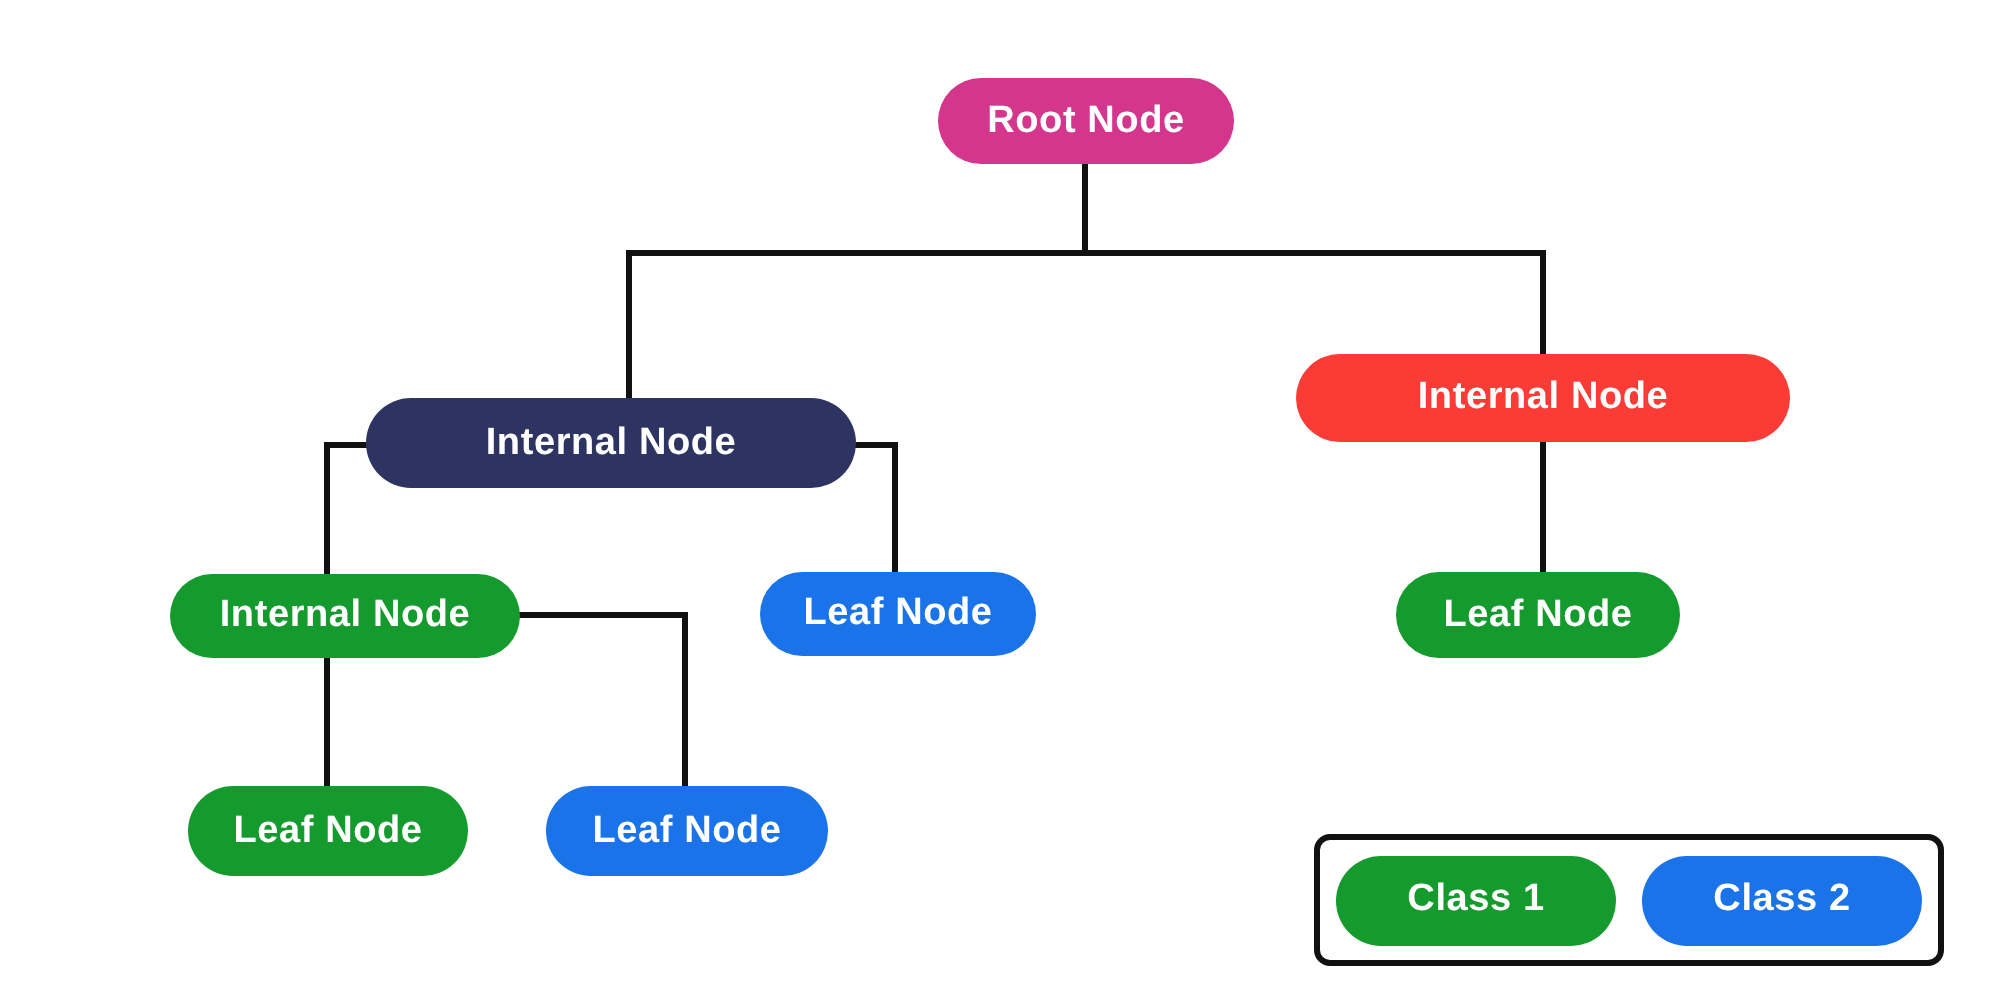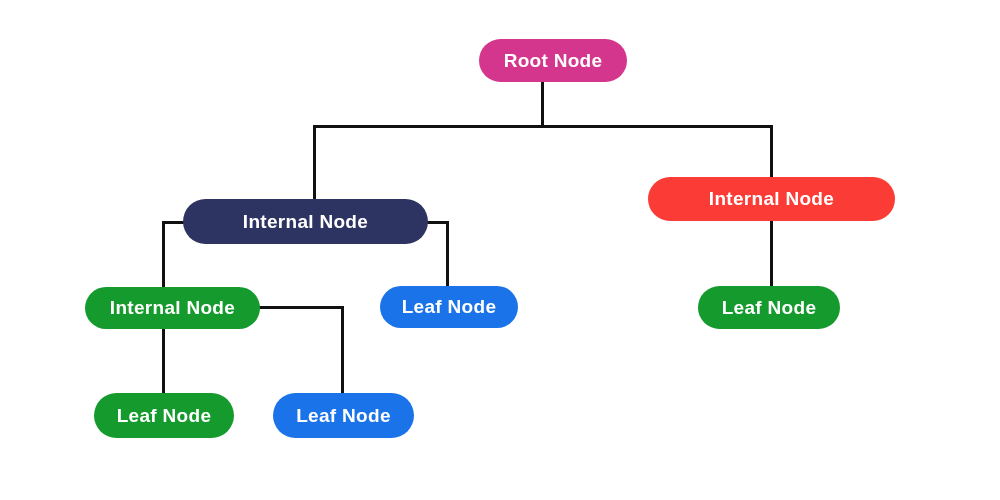--- a/index.html
+++ b/index.html
@@ -25,21 +25,21 @@
     display: flex;
     align-items: center;
     justify-content: center;
     color: #ffffff;
     font-size: 19px;
     font-weight: 700;
     letter-spacing: 0.3px;
     border-radius: 23px;
     white-space: nowrap;
   }
-  #node-root               { left: 479px; top:  39px; width: 148px; height: 43px; }
+  #node-root               { left: 469px; top:  39px; width: 148px; height: 43px; }
   #node-internal-left      { left: 183px; top: 199px; width: 245px; height: 45px; }
   #node-internal-right     { left: 648px; top: 177px; width: 247px; height: 44px; }
   #node-internal-left-child{ left:  85px; top: 287px; width: 175px; height: 42px; }
   #node-leaf-middle        { left: 380px; top: 286px; width: 138px; height: 42px; }
   #node-leaf-right         { left: 698px; top: 286px; width: 142px; height: 43px; }
   #node-leaf-bottom-left   { left:  94px; top: 393px; width: 140px; height: 45px; }
   #node-leaf-bottom-middle { left: 273px; top: 393px; width: 141px; height: 45px; }
 
   #line-root-stem     { left: 541px; top:  81px; width:   3px; height: 46px; }
   #line-top-bar       { left: 313px; top: 125px; width: 460px; height:  3px; }
@@ -103,14 +103,18 @@
 
   <div class="node" id="node-root" style="background-color: rgb(211, 54, 140); color: rgb(255, 255, 255);">Root Node</div>
   <div class="node" id="node-internal-left" style="background-color: rgb(46, 52, 98); color: rgb(255, 255, 255);">Internal Node</div>
   <div class="node" id="node-internal-right" style="background-color: rgb(251, 59, 53); color: rgb(255, 255, 255);">Internal Node</div>
   <div class="node" id="node-internal-left-child" style="background-color: rgb(21, 155, 45); color: rgb(255, 255, 255);">Internal Node</div>
   <div class="node" id="node-leaf-middle" style="background-color: rgb(26, 115, 232); color: rgb(255, 255, 255);">Leaf Node</div>
   <div class="node" id="node-leaf-right" style="background-color: rgb(21, 155, 45); color: rgb(255, 255, 255);">Leaf Node</div>
   <div class="node" id="node-leaf-bottom-left" style="background-color: rgb(21, 155, 45); color: rgb(255, 255, 255);">Leaf Node</div>
   <div class="node" id="node-leaf-bottom-middle" style="background-color: rgb(26, 115, 232); color: rgb(255, 255, 255);">Leaf Node</div>
 
+  <div class="legend">
+    <div class="legend-pill" style="background-color: rgb(21, 155, 45); color: rgb(255, 255, 255);">Class 1</div>
+    <div class="legend-pill" style="background-color: rgb(26, 115, 232); color: rgb(255, 255, 255);">Class 2</div>
+  </div>
 
 </div>
 
 </body></html>

